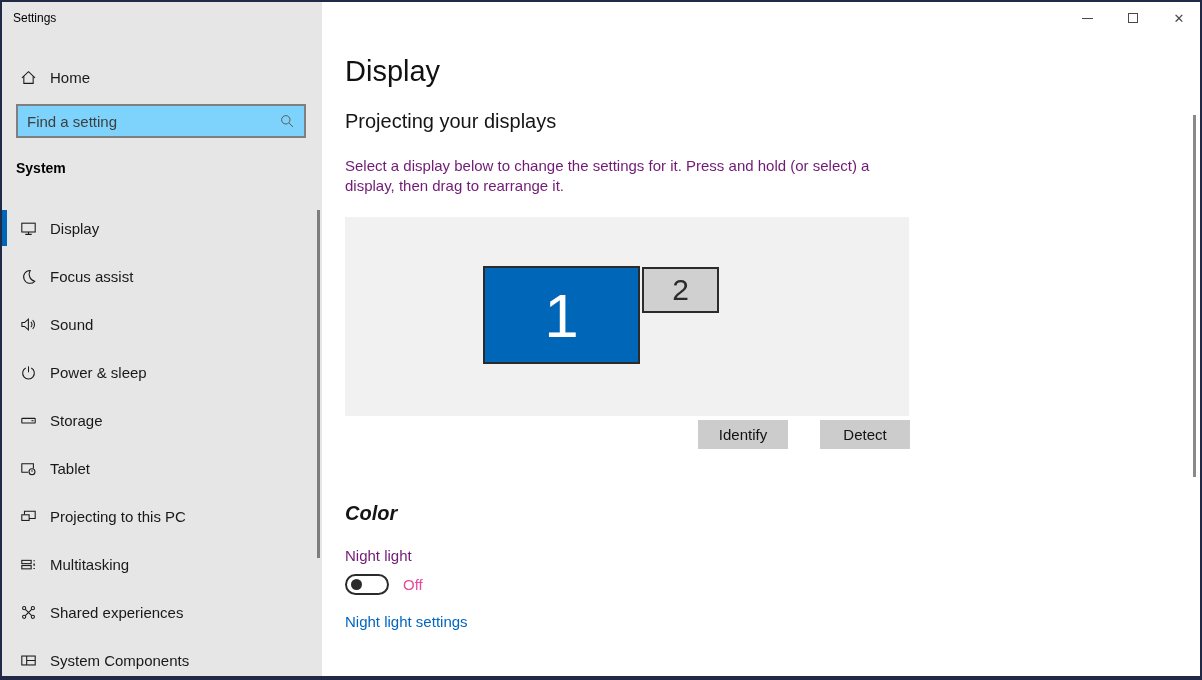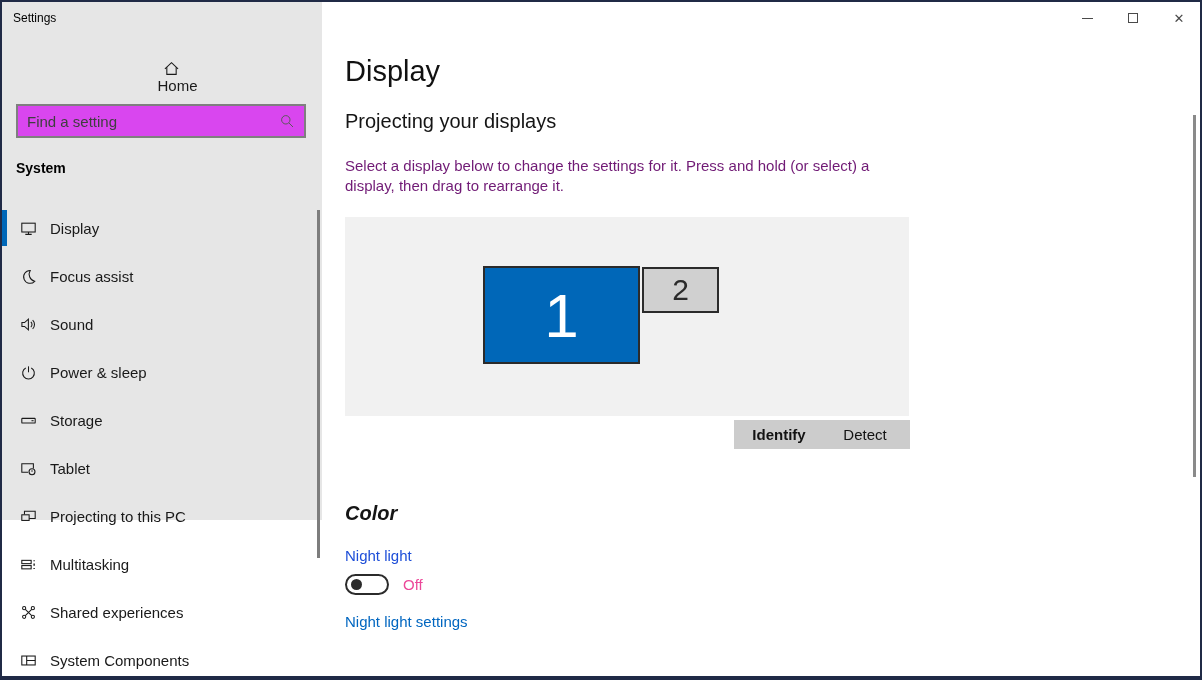--- a/index.html
+++ b/index.html
@@ -24,32 +24,32 @@
   }
 
   
   .frame-top    { position:absolute; left:0; top:0;    width:1202px; height:2px;  background:var(--frame); z-index:40; }
   .frame-left   { position:absolute; left:0; top:0;    width:2px;    height:680px; background:var(--frame); z-index:40; }
   .frame-right  { position:absolute; left:1200px; top:0; width:2px;  height:680px; background:var(--frame); z-index:40; }
   .frame-bottom { position:absolute; left:0; top:676px; width:1202px; height:4px; background:var(--frame); z-index:40; }
 
   
   .sidebar {
-    position:absolute; left:2px; top:2px; width:320px; height:518px;
+    position:absolute; left:2px; top:2px; width:320px; height:674px;
     background:var(--sidebar-bg);
   }
   .window-title { position:absolute; left:11px; top:9px; font-size:12px; color:#000; }
   .home-row {
     position:absolute; left:0; top:58px; width:100%; height:34px;
-    display:flex; align-items:center; padding-left:18px; cursor:default;flex-direction:column;
+    display:flex; align-items:center; padding-left:18px; cursor:default;
   }
   .home-row .label { margin-left:13px; font-size:15px; }
   .search-box {
     position:absolute; left:14px; top:102px; width:290px; height:34px;
-    border:2px solid #7f7f7f; background:#d946ef;
+    border:2px solid #7f7f7f; background:#7dd3fc;
     display:flex; align-items:center; padding:0 9px;
   }
   .search-box input {
     flex:1; border:none; outline:none; background:transparent;
     font-size:15px; color:#1a1a1a; font-family:"Liberation Sans",sans-serif;
   }
   .search-box input::placeholder { color:#3f3f3f; opacity:1; }
   .section-label { position:absolute; left:14px; top:158px; font-size:14px; font-weight:bold; color:#000;text-align:center; }
 
   .nav { position:absolute; left:0; top:202px; width:100%; }
@@ -104,25 +104,25 @@
   .monitor-2 {
     left:297px; top:50px; width:77px; height:46px;
     background:var(--mon2-bg); color:#2b2b2b; font-size:30px; font-weight:300;
   }
   .panel-btn {
     position:absolute; top:418px; width:90px; height:29px;
     background:var(--btn-bg); border:none;
     font-size:15px; color:#121212; font-family:"Liberation Sans",sans-serif;
     display:flex; align-items:center; justify-content:center; cursor:pointer;
   }
-  .btn-identify { left:412px;font-weight:bold; }
+  .btn-identify { left:376px; }
   .btn-detect  { left:498px; }
 
   .color-heading { position:absolute; left:23px; top:500px; font-size:20px; color:#151515;font-style:italic; }
-  .night-label   { position:absolute; left:23px; top:545px; font-size:15px; color:#1d4ed8; }
+  .night-label   { position:absolute; left:23px; top:545px; font-size:15px; color:#701a75; }
   .toggle {
     position:absolute; left:23px; top:572px; width:44px; height:21px;
     border:2px solid #2b2b2b; border-radius:11px; background:transparent; cursor:pointer;
   }
   .toggle .knob {
     position:absolute; left:4px; top:3px; width:11px; height:11px;
     border-radius:50%; background:#2b2b2b;
   }
   .toggle-state { position:absolute; left:81px; top:574px; font-size:15px; color:#ec4899; }
   .night-link { position:absolute; left:23px; top:611px; font-size:15px; color:var(--link); cursor:pointer; }

